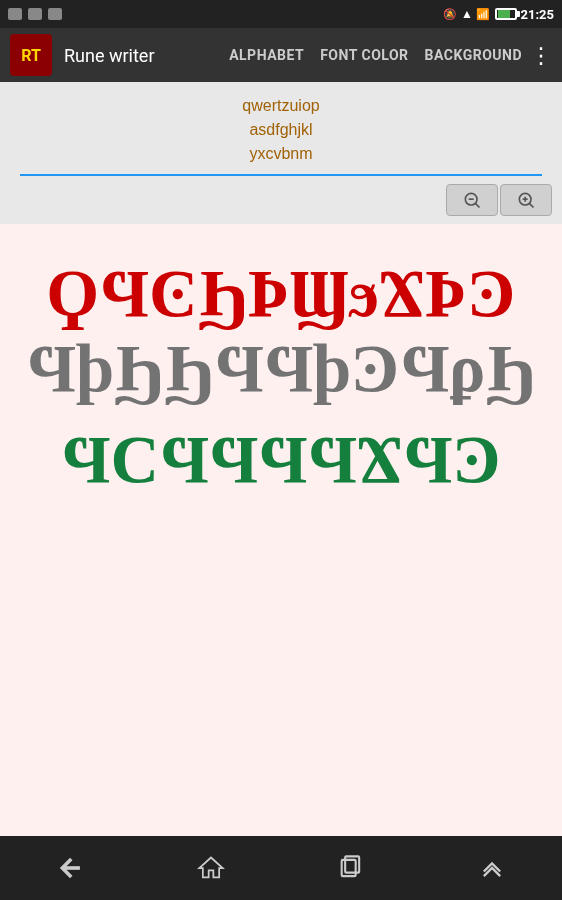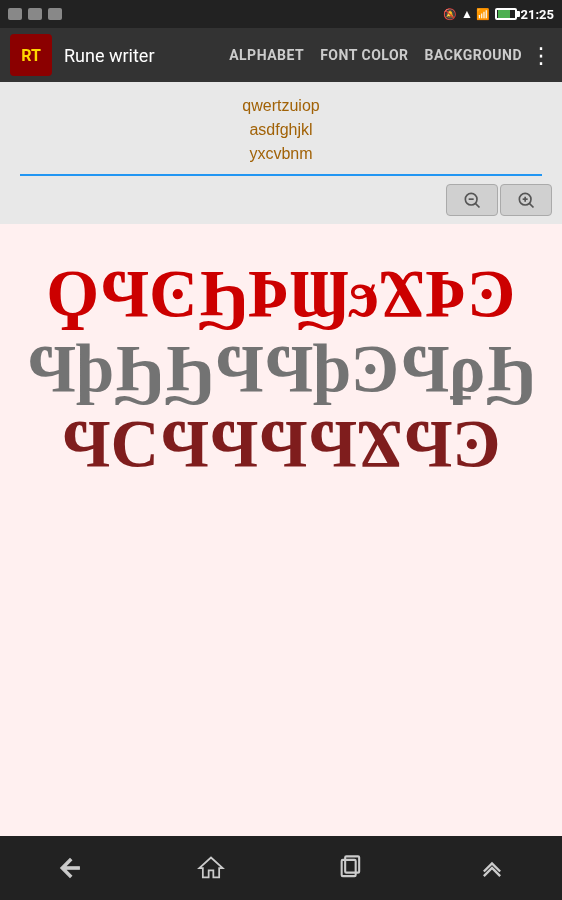--- a/index.html
+++ b/index.html
@@ -268,21 +268,21 @@
 
 <div id="canvas-area">
   <div id="rune-text">
 
     <div style="font-size:68px; font-family: serif; color:#cc0000; line-height:1.1;margin-top:12px;">
       ϘϤϾϦϷϢϧϪϷϿ
     </div>
     <div style="font-size:68px; font-family: serif; color:#737373; line-height:1.1;">
       ϤϸϦϦϤϤϸϿϤϼϦ
     </div>
-    <div style="font-size:68px; font-family: serif; color:#7f1d1d; line-height:1.1;">
+    <div style="font-size:68px; font-family: serif; color:#15803d; line-height:1.1;margin-top:16px;">
       ϤϹϤϤϤϤϪϤϿ
     </div>
   </div>
 </div>
 
 <div id="bottom-bar">
 
   <div class="bottom-nav-btn">
     <svg width="28" height="28" viewBox="0 0 24 24">
       <path d="M20 11H7.83l5.59-5.59L12 4l-8 8 8 8 1.41-1.41L7.83 13H20v-2z" fill="#ccc"></path>

